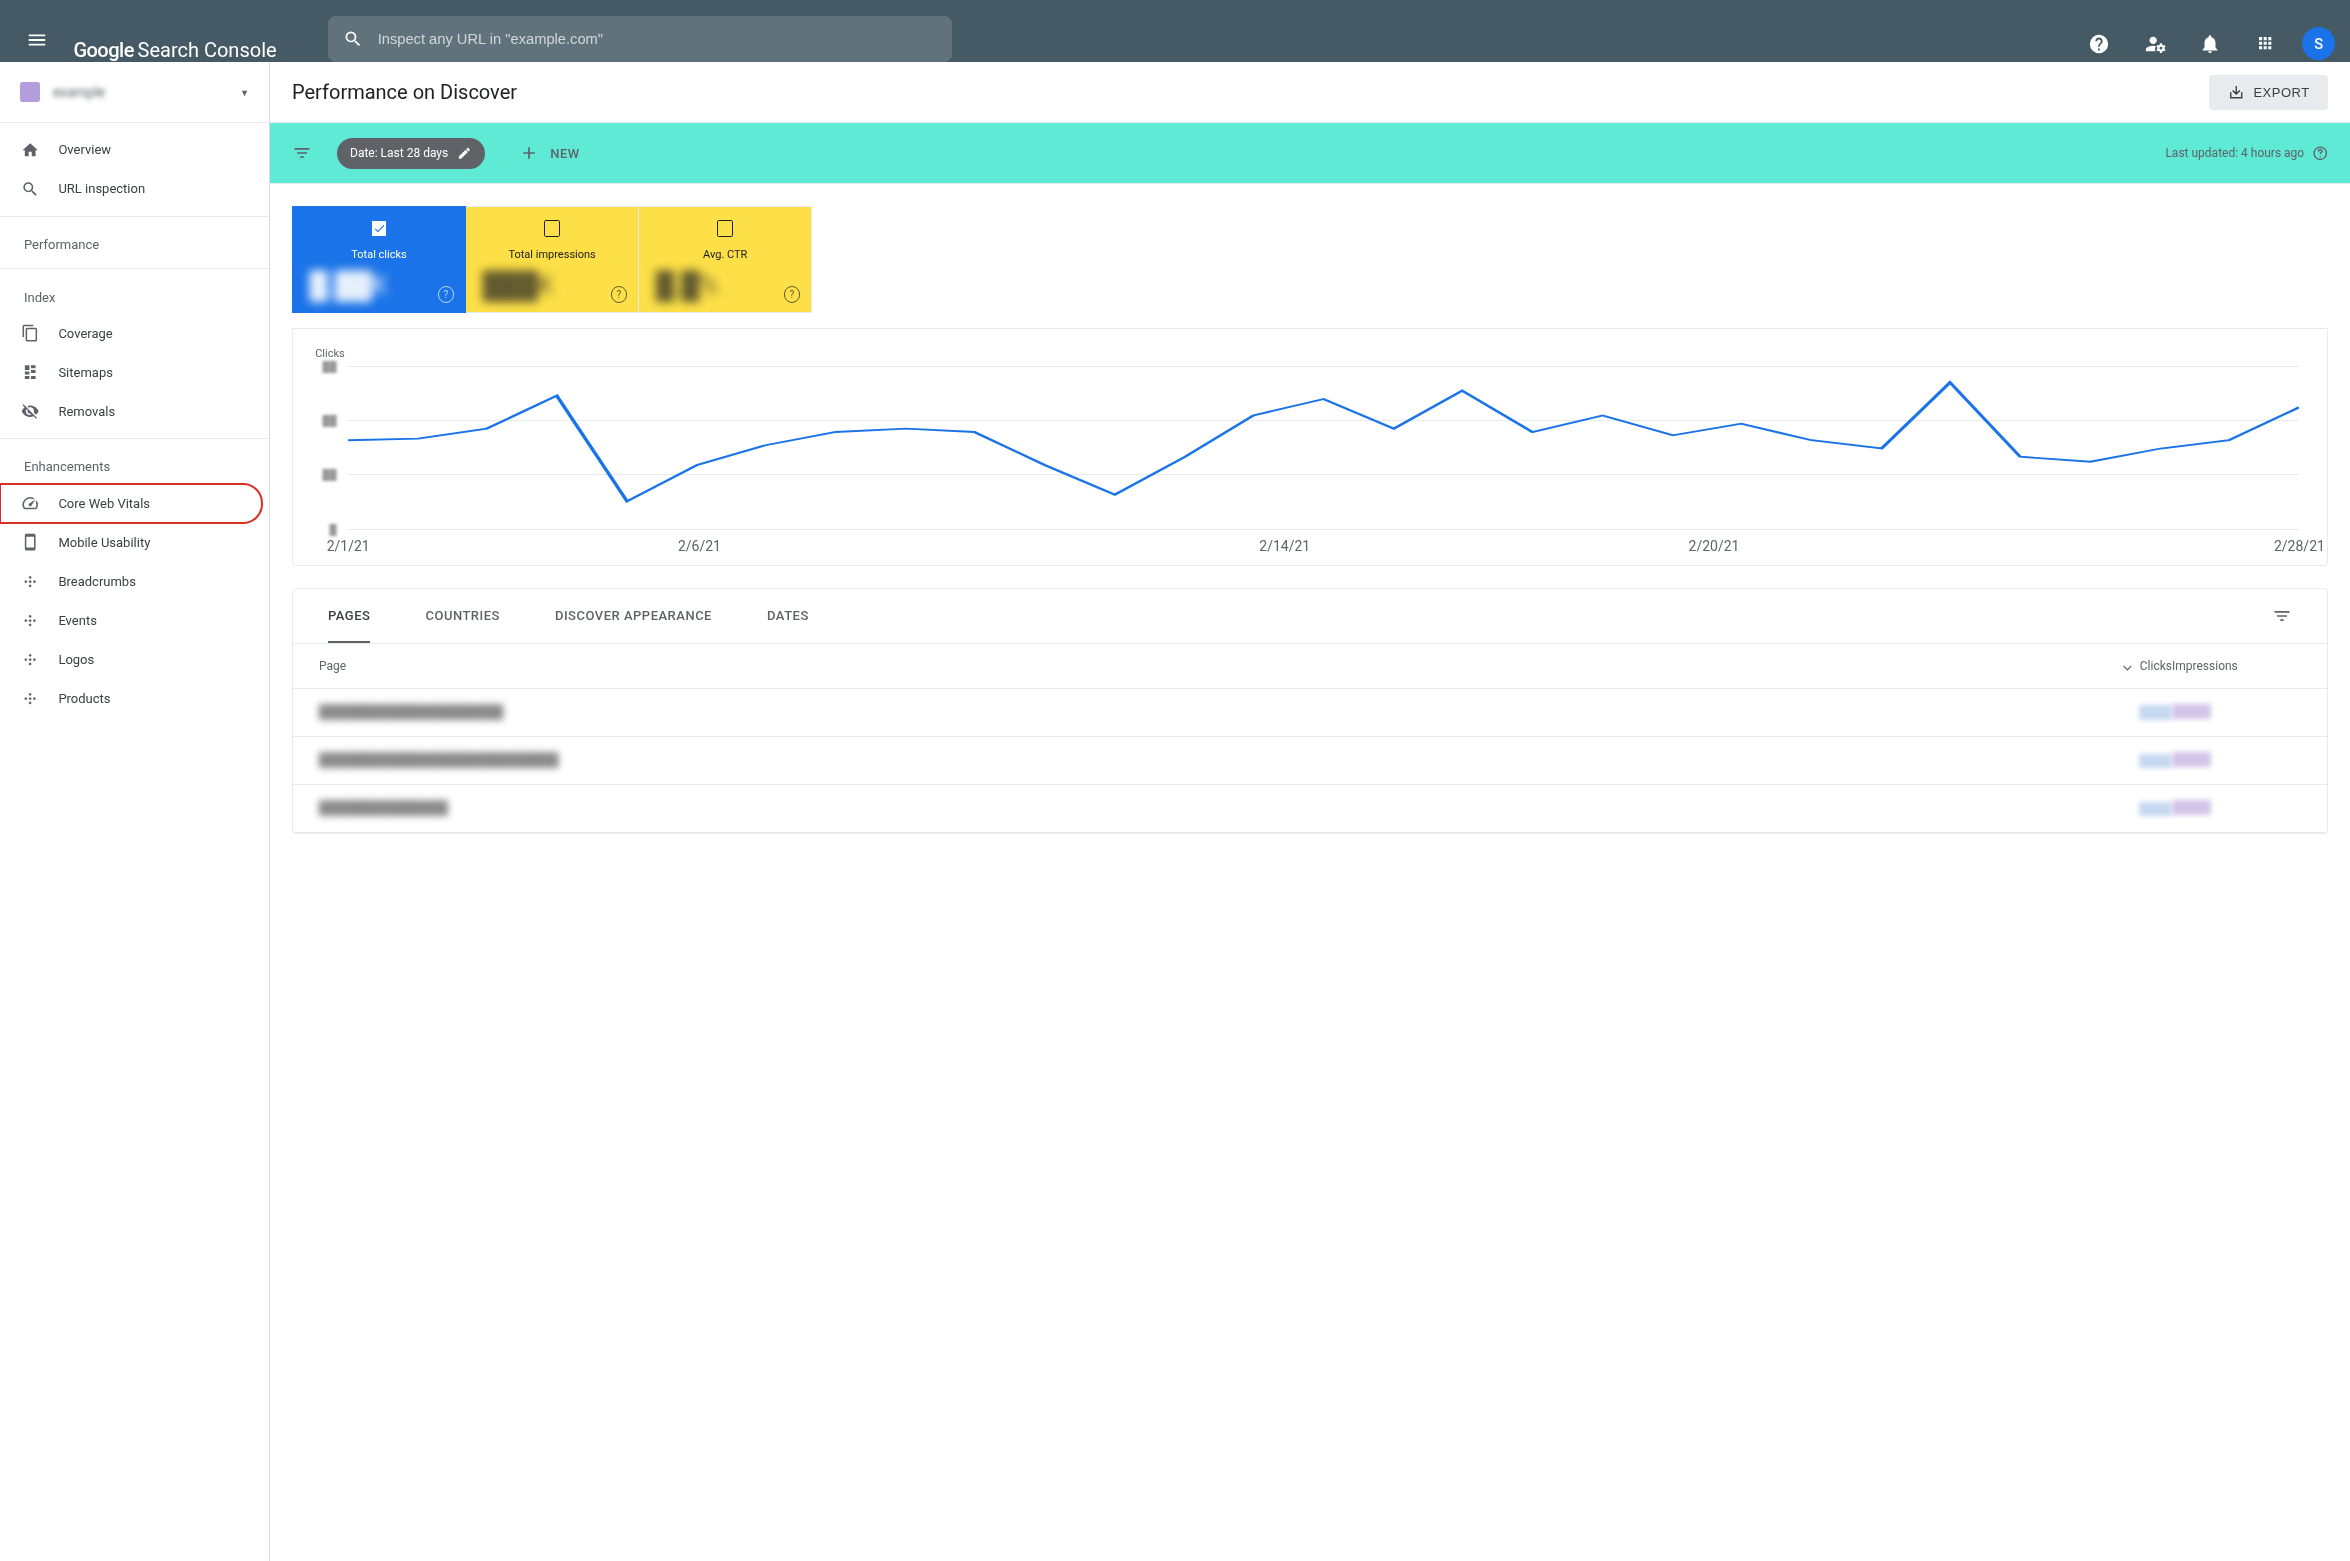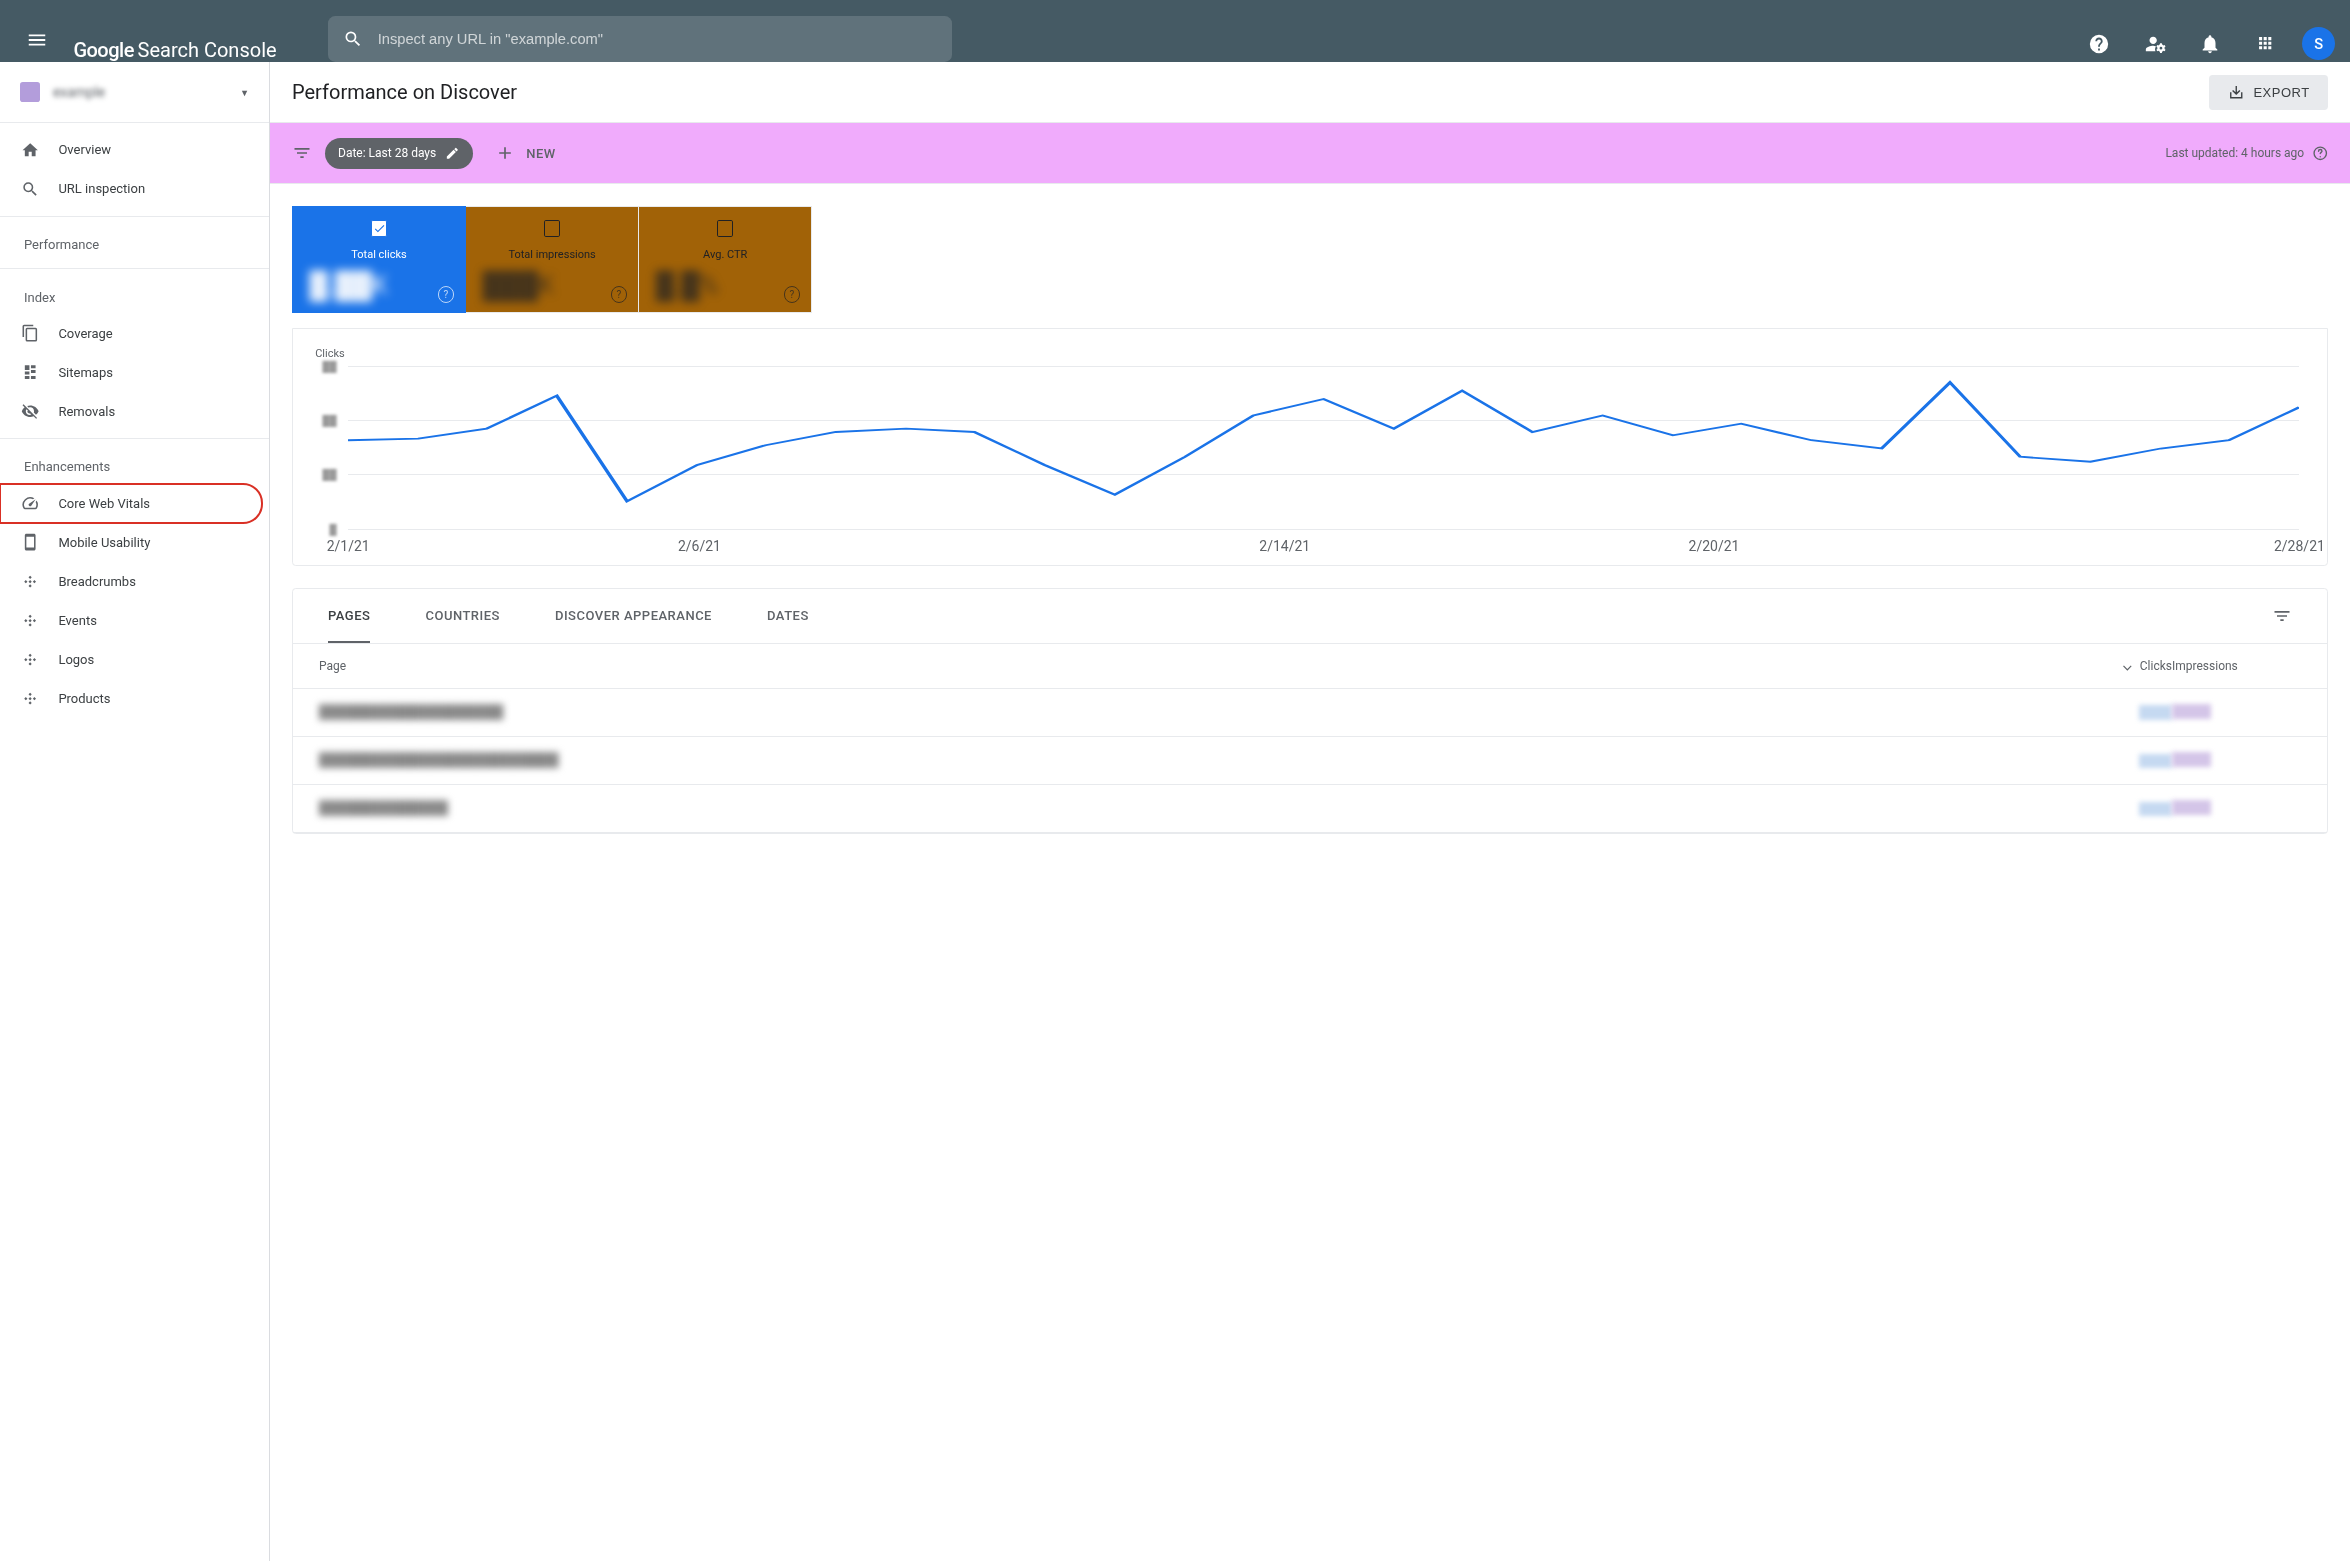--- a/index.html
+++ b/index.html
@@ -24,27 +24,27 @@
 .side-section { padding: 7.3px 0; border-bottom: 0.9px solid #e8eaed; }
 .side-header { padding: 13px 24px 9.2px; font-size: 13px; color: #5f6368; }
 .side-item { height: 39px; display: flex; align-items: center; padding: 0 20px; gap: 18.4px; cursor: pointer; font-size: 13px; color: #3c4043; border-radius: 0 19px 19px 0; margin-right: 7.3px; }
 .side-item.active { background: #e8eaed; font-weight: 500; color: #202124; }
 .side-item.highlighted { outline: 2.8px solid #d93025; outline-offset: -1.8px; }
 .side-icon { width: 20px; height: 20px; display: flex; align-items: center; justify-content: center; color: #5f6368; }
 .main { flex: 1; overflow-y: auto; background: #fff; }
 .page-header { height: 61px; display: flex; align-items: center; padding: 4px 22px; border-bottom: 0.9px solid #e8eaed; }
 .page-title { font-size: 20px; font-weight: 400; color: #202124; }
 .export-btn { margin-left: auto; background: #e8eaed; border: none; height: 35px; padding: 0 18.4px; display: flex; align-items: center; gap: 9.2px; cursor: pointer; font-size: 13px; font-weight: 500; color: #3c4043; letter-spacing: 0.5px; border-radius: 3.7px; }
-.filter-bar { height: 61px; display: flex; align-items: center; padding: 0 22px; gap: 13px; background: #f0abfc; border-bottom: 0.9px solid #e8eaed; }
+.filter-bar { height: 61px; display: flex; align-items: center; padding: 0 22px; gap: 25px; background: #5eead4; border-bottom: 0.9px solid #e8eaed; }
 .filter-chip { background: #5f6368; color: #fff; border-radius: 16.5px; height: 31px; padding: 0 13px; display: flex; align-items: center; gap: 9.2px; font-size: 12px; cursor: pointer; }
 .new-btn { display: flex; align-items: center; gap: 11px; color: #5f6368; font-size: 13px; font-weight: 500; cursor: pointer; letter-spacing: 0.5px; margin-left: 9.2px; }
 .updated { margin-left: auto; color: #5f6368; font-size: 12px; display: flex; align-items: center; gap: 7.3px; }
 .content { padding: 22px; }
 .metric-cards { display: flex; gap: 0; }
-.metric-card { width: 174px; height: 107px; border: 0.9px solid #e8eaed; padding: 13px 16.5px; position: relative; cursor: pointer; background: #a16207; margin-left: -0.9px; }
+.metric-card { width: 174px; height: 107px; border: 0.9px solid #e8eaed; padding: 13px 16.5px; position: relative; cursor: pointer; background: #fde047; margin-left: -0.9px; }
 .metric-card:first-child { margin-left: 0; }
 .metric-card.active { background: #1a73e8; border-color: #1a73e8; color: #fff; z-index: 1; }
 .metric-top { display: flex; align-items: center; gap: 11px; font-size: 11px; flex-direction: column; }
 .metric-checkbox { width: 16.5px; height: 16.5px; border: 1.8px solid currentColor; border-radius: 1.8px; display: flex; align-items: center; justify-content: center; }
 .metric-card.active .metric-checkbox { background: #fff; color: #1a73e8; }
 .metric-value { font-size: 26px; margin-top: 9.2px; filter: blur(4.6px); opacity: 0.7; }
 .metric-card.active .metric-value { opacity: 0.9; }
 .metric-help { position: absolute; bottom: 9.2px; right: 11px; width: 16.5px; height: 16.5px; border: 1.4px solid currentColor; border-radius: 50%; display: flex; align-items: center; justify-content: center; font-size: 10px; opacity: 0.7; }
 .chart-wrap { margin-top: 14.7px; border: 0.9px solid #e8eaed; padding: 18.4px 9.2px 9.2px; border-radius: 0 0 3.7px 3.7px; }
 .chart-label { font-size: 11px; color: #5f6368; margin-left: 13px; margin-bottom: 5.5px; }

